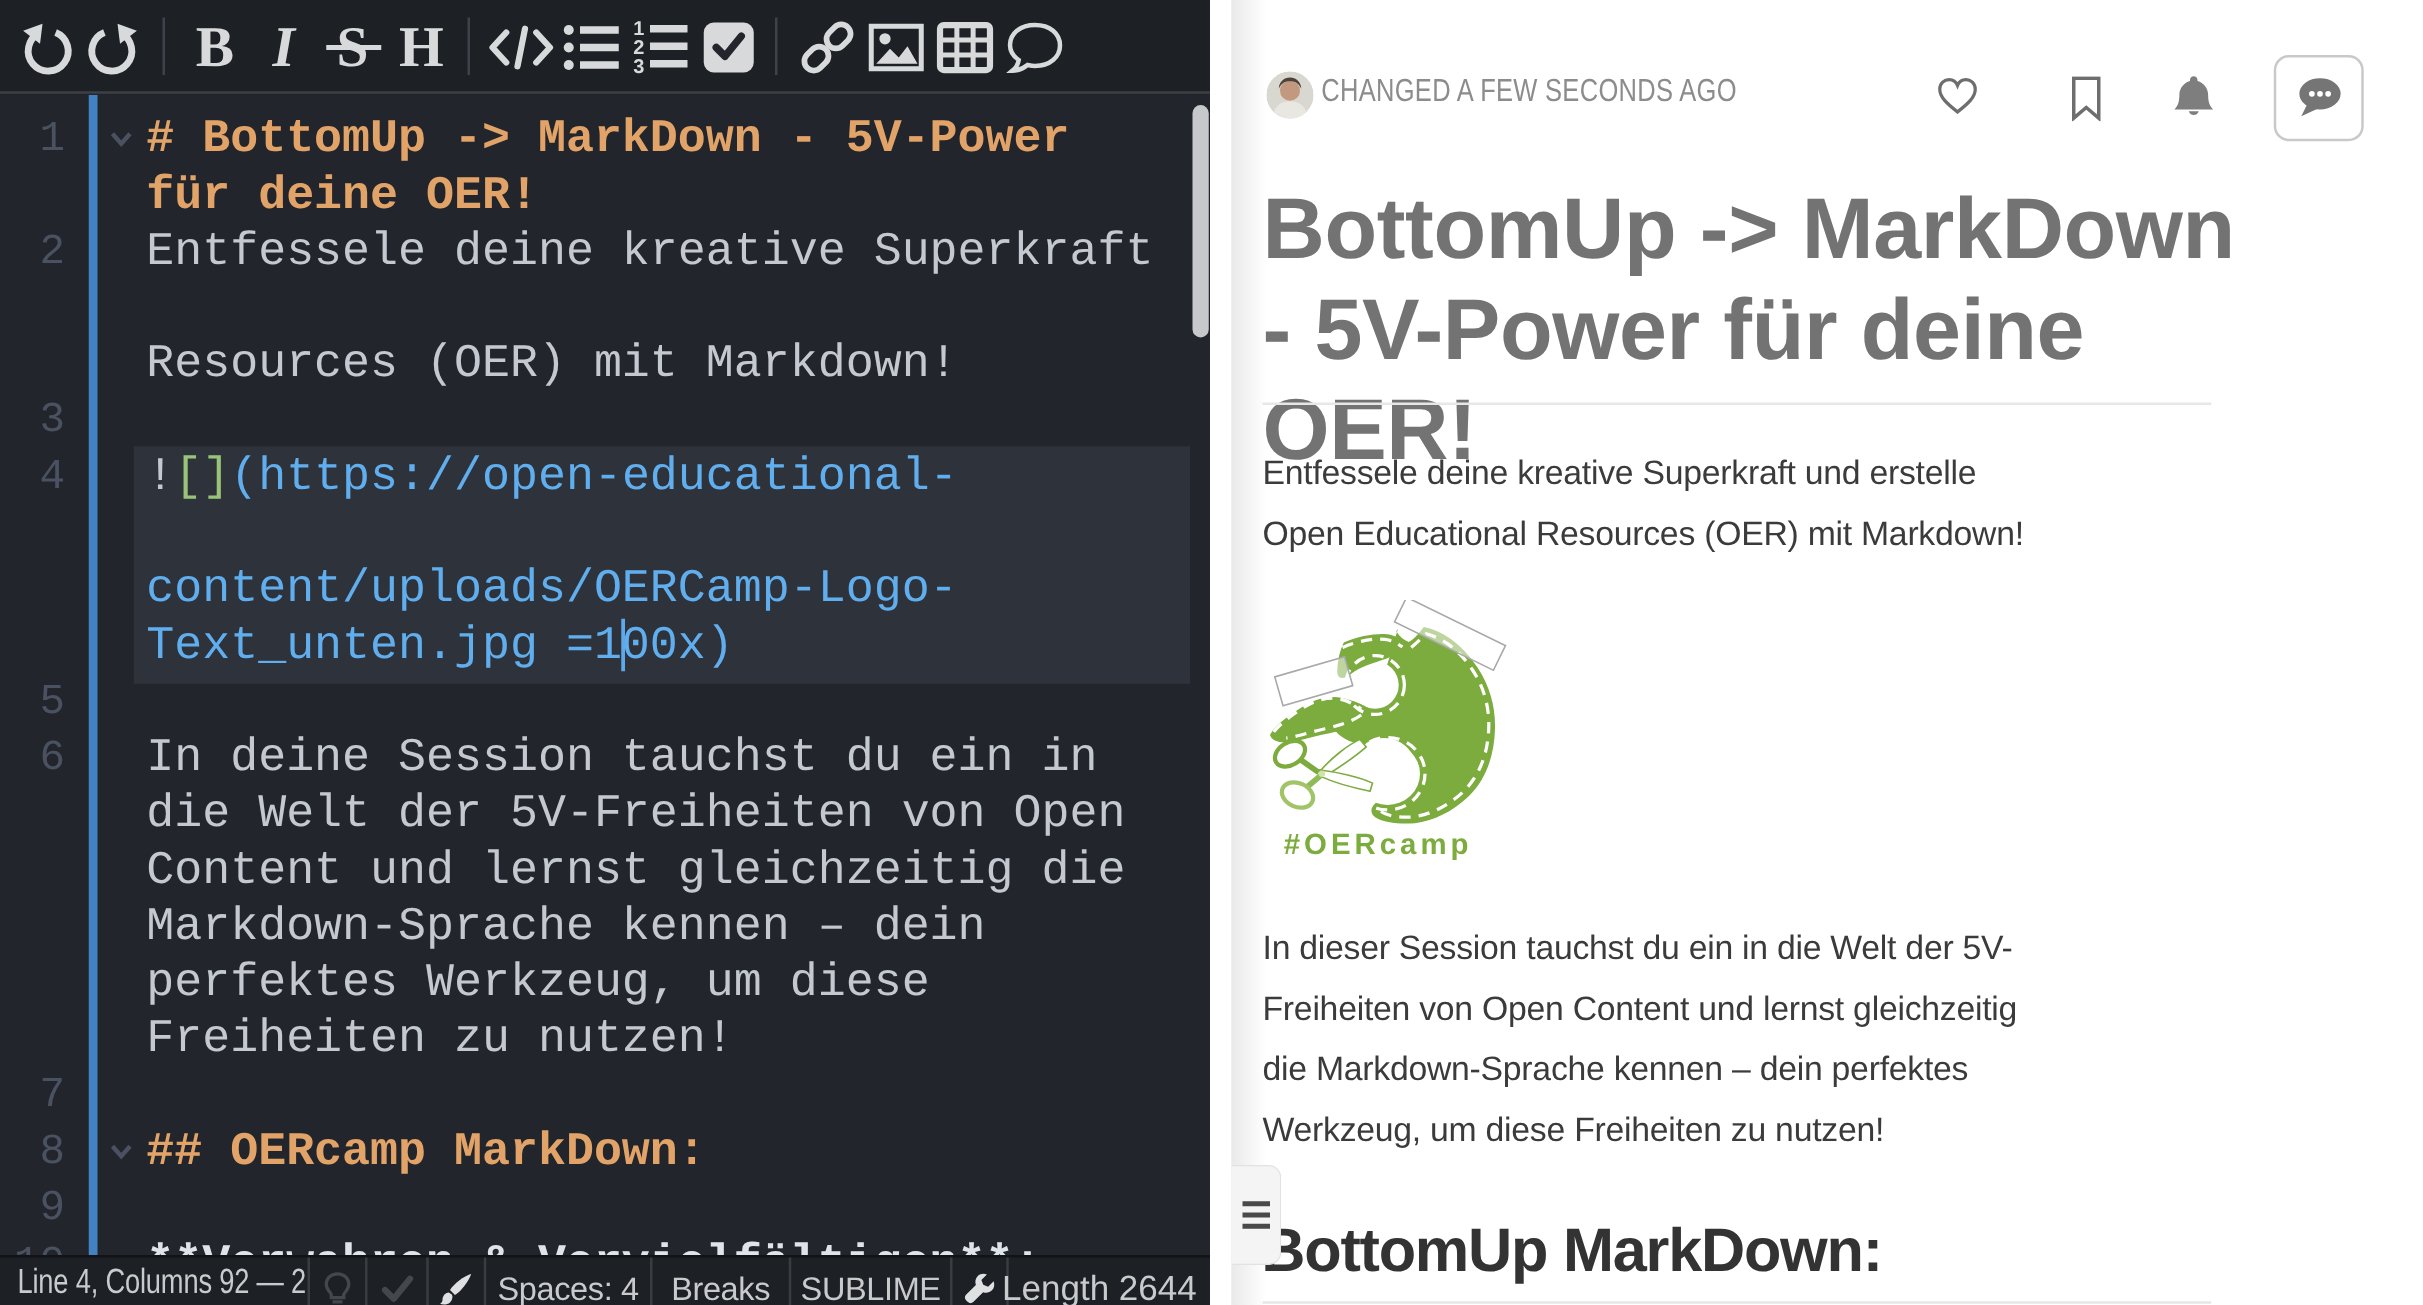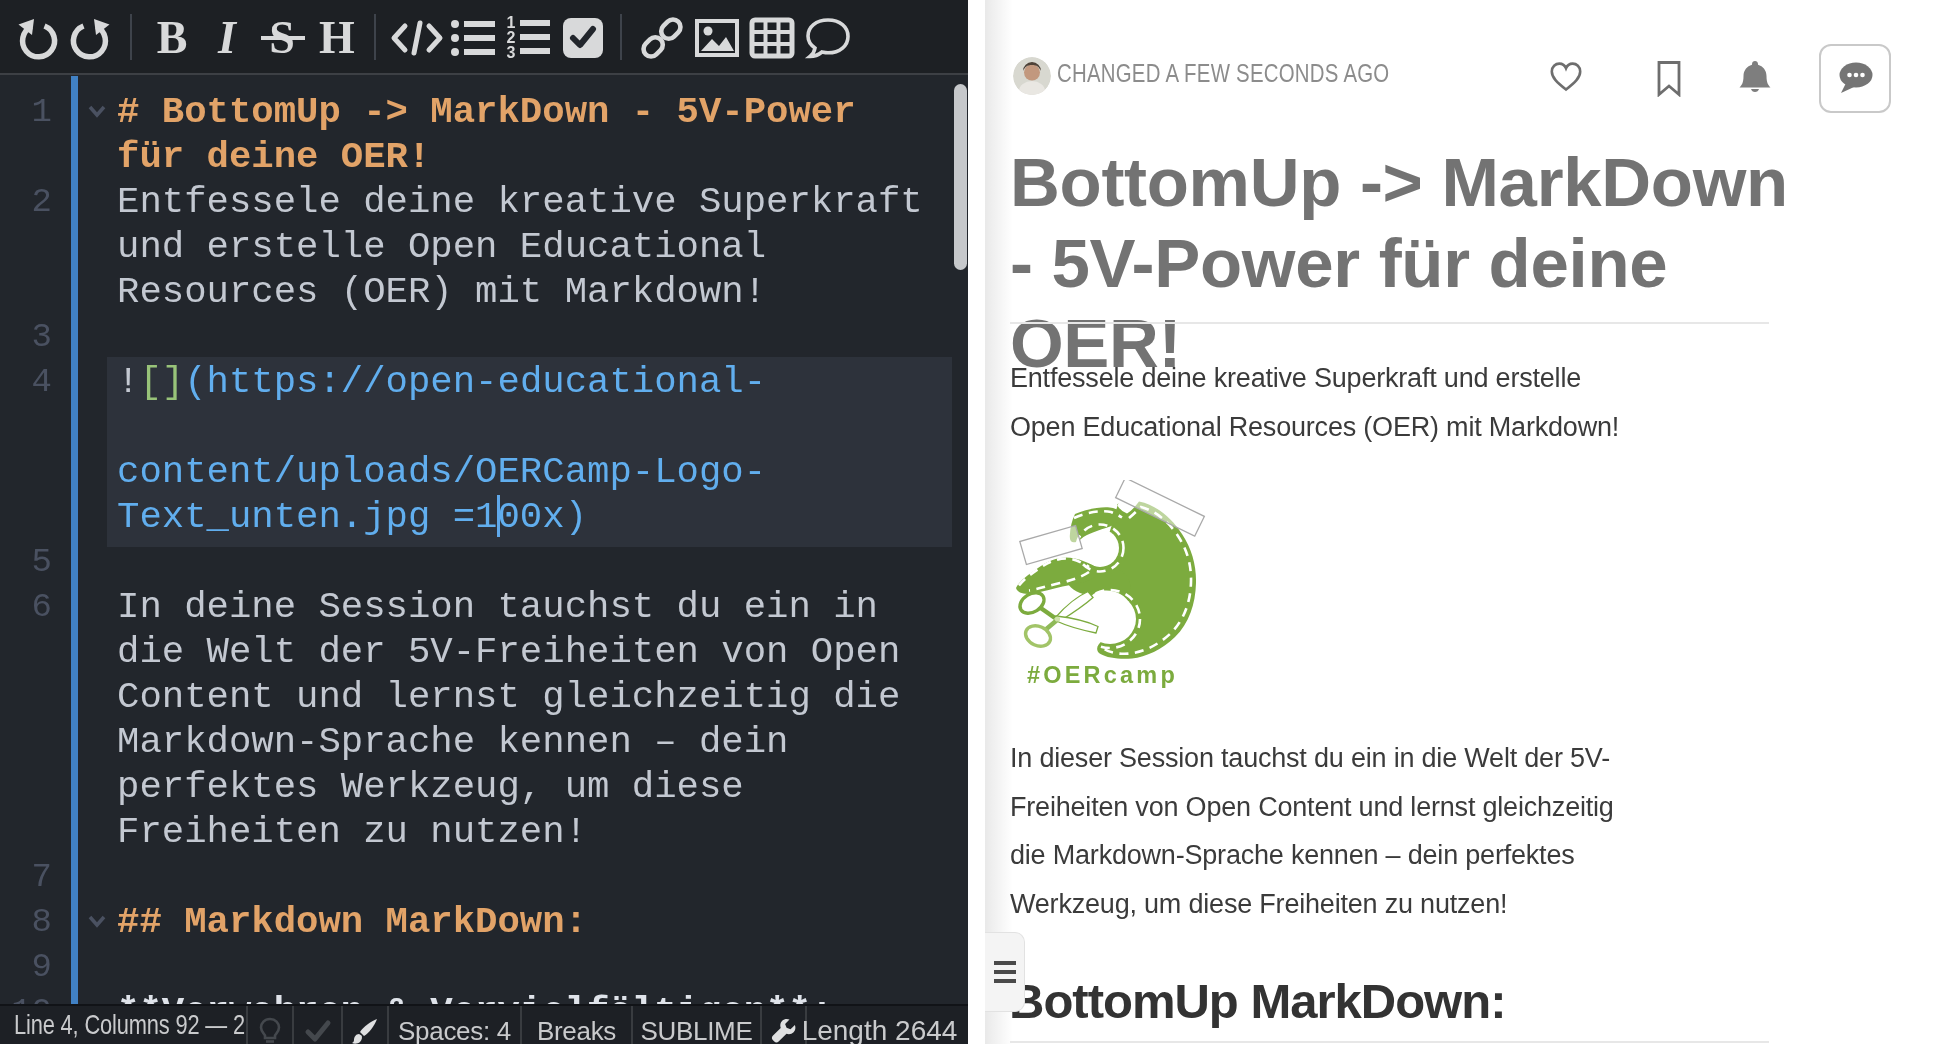--- a/index.html
+++ b/index.html
@@ -180,32 +180,31 @@
     <div class="ln" style="top:914px">10</div>
     <div class="fold" style="top:14px"><svg width="22" height="45">
           <polyline points="4,17 11,25 18,17" stroke="#4a5161" stroke-width="3.5" fill="none"></polyline>
         </svg></div>
     <div class="fold" style="top:824px"><svg width="22" height="45">
           <polyline points="4,17 11,25 18,17" stroke="#4a5161" stroke-width="3.5" fill="none"></polyline>
         </svg></div>
     <div class="row hdr" style="top:14px"># BottomUp -&gt; MarkDown - 5V-Power</div>
     <div class="row hdr" style="top:59px">für deine OER!</div>
     <div class="row" style="top:104px">Entfessele deine kreative Superkraft</div>
-    <div class="row" style="top:149px">und erstelle Open Educational</div>
     <div class="row" style="top:194px">Resources (OER) mit Markdown!</div>
     <div class="row" style="top:284px">!<span class="grn">[]</span><span class="blu">(https://open-educational-</span></div>
     <div class="row blu" style="top:374px">content/uploads/OERCamp-Logo-</div>
     <div class="row blu" style="top:419px">Text_unten.jpg =100x)</div>
     <div class="row" style="top:509px">In deine Session tauchst du ein in</div>
     <div class="row" style="top:554px">die Welt der 5V-Freiheiten von Open</div>
     <div class="row" style="top:599px">Content und lernst gleichzeitig die</div>
     <div class="row" style="top:644px">Markdown-Sprache kennen – dein</div>
     <div class="row" style="top:689px">perfektes Werkzeug, um diese</div>
     <div class="row" style="top:734px">Freiheiten zu nutzen!</div>
-    <div class="row hdr" style="top:824px">## Markdown MarkDown:</div>
+    <div class="row hdr" style="top:824px">## OERcamp MarkDown:</div>
     <div class="row bwhite" style="top:914px">**Verwahren &amp; Vervielfältigen**:</div>
     <div id="cursor"></div>
   </div>
   <div id="scrollthumb"></div>
   <div id="statusbar">
     <div style="position:absolute;left:14px;top:0;width:300px;height:38px;line-height:38px;overflow:hidden;white-space:nowrap;font-size:28px;letter-spacing:-0.2px;transform:scaleX(0.78);transform-origin:0 50%">Line 4, Columns 92 — 21</div>
     <div class="seg" style="left:246px;width:46px">
       <svg width="24" height="28" viewBox="0 0 24 28">
           <path d="M12 2 C6.5 2 3 6 3 10.5 C3 14 5.5 16 7 18.5 L7 21 L17 21 L17 18.5 C18.5 16 21 14 21 10.5 C21 6 17.5 2 12 2 Z" fill="none" stroke="#44484d" stroke-width="2.6"></path>
           <line x1="8" y1="24.5" x2="16" y2="24.5" stroke="#44484d" stroke-width="2.6"></line>

